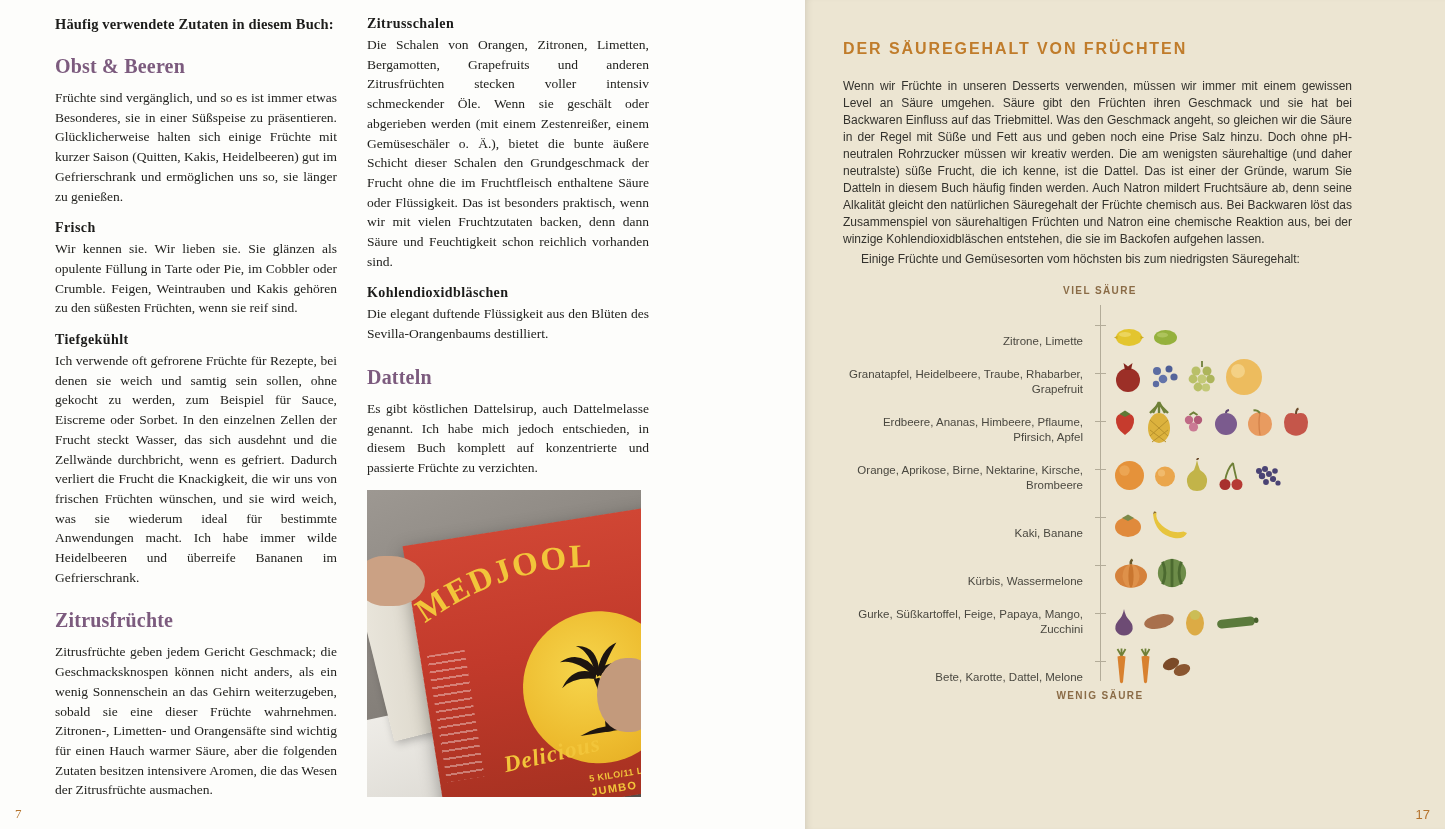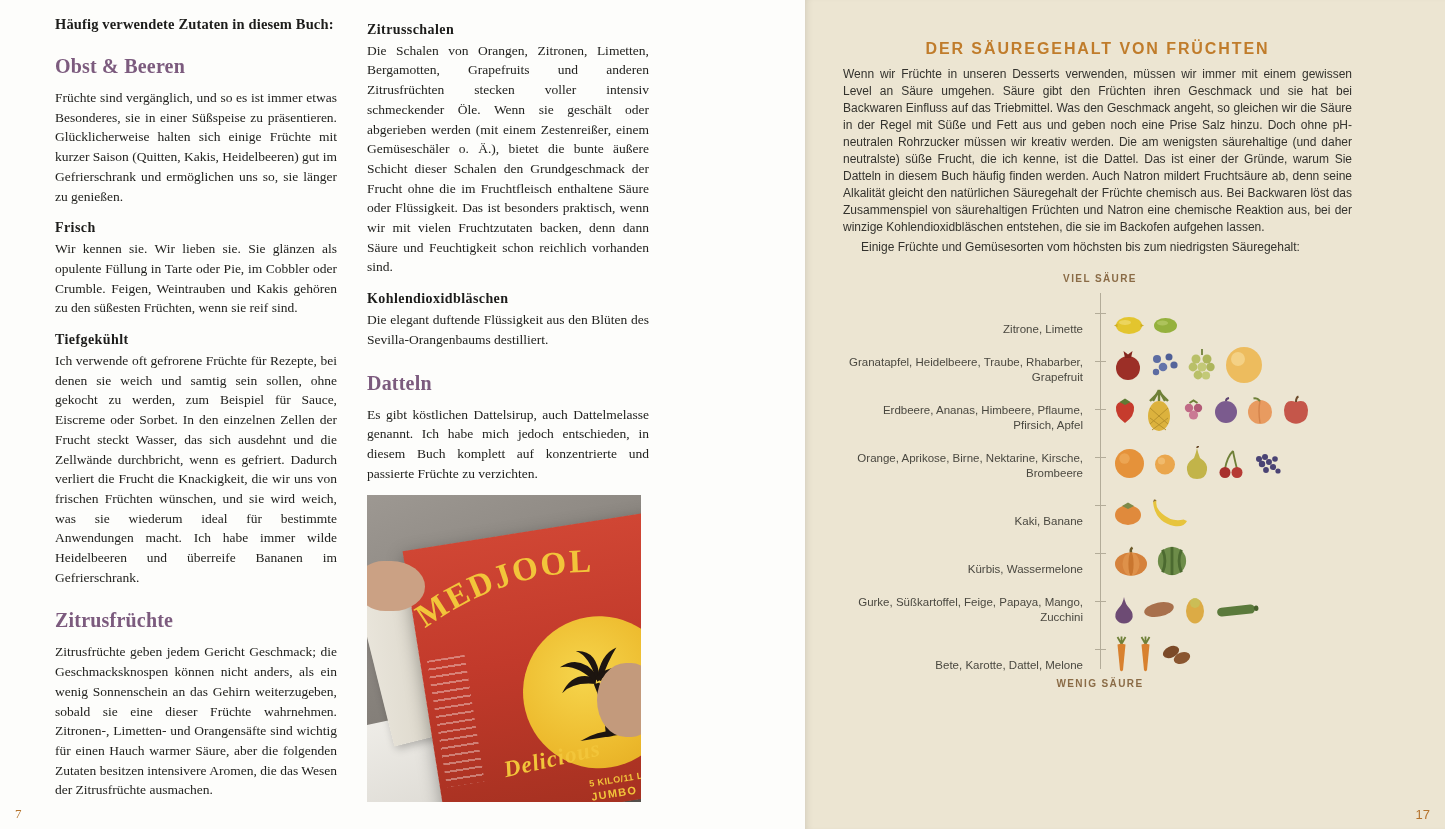--- a/index.html
+++ b/index.html
@@ -1,21 +1,21 @@
 <!DOCTYPE html>
 <html lang="de"><head>
 <meta charset="utf-8">
 <style>
   * { box-sizing: border-box; margin: 0; padding: 0; }
   html, body { width: 1445px; height: 829px; overflow: hidden; }
   body { display: flex; font-family: "Liberation Serif", serif; background: #fff; }
 
   
   .page-left { width: 805px; height: 829px; background: #fdfdfb; position: relative; flex: none; }
-  .cols { display: flex; gap: 30px; padding: 10px 0 0 55px; align-items: center; }
+  .cols { display: flex; gap: 30px; padding: 10px 0 0 55px; }
   .col { width: 282px; flex: none; }
 
   .lead-heading { font-weight: bold; font-size: 14.5px; letter-spacing: .01em; color: #1d1d1b; margin: 6px 0 14px; }
   .purple-heading { font-size: 20px; font-weight: 600; color: #7c5b7e; margin: 22px 0 10px; letter-spacing: .01em; }
   .sub-heading { font-weight: bold; font-size: 14px; letter-spacing: .03em; color: #1c1c1a; margin: 14px 0 3px; }
   .body-para { font-size: 13.5px; line-height: 1.46; text-align: justify; color: #22221f; margin-bottom: 8px; hyphens: auto; }
   .col2 .sub-heading:first-child { margin-top: 6px; }
 
   .pagenum { position: absolute; bottom: 7px; font-size: 13px; color: #b5742e; }
   .pagenum-left { left: 15px; }
@@ -45,22 +45,22 @@
   .delicious { position: absolute; left: 66px; top: 216px; font-style: italic; font-weight: 600; font-size: 23px;
                color: #f2c53a; transform: rotate(-4deg); letter-spacing: 1px; font-family: "Liberation Serif", serif; }
   .kilo { position: absolute; left: 148px; top: 254px; font-family: "Liberation Sans", sans-serif;
           font-weight: bold; font-size: 9px; color: #f2c53a; letter-spacing: .05em; }
   .jumbo { position: absolute; left: 148px; top: 266px; font-family: "Liberation Sans", sans-serif;
            font-weight: bold; font-size: 11px; color: #f2c53a; letter-spacing: .12em; }
 
   
   .page-right { width: 640px; height: 829px; background: #ece5d2; position: relative; flex: none;
                 font-family: "Liberation Sans", sans-serif; box-shadow: inset 6px 0 10px -7px rgba(0,0,0,.18); }
-  .rtitle { font-weight: bold; font-size: 16px; letter-spacing: .12em; color: #c07c2b; text-align: center;
-            padding: 40px 93px 0 38px; margin-bottom: 8px; }
+  .rtitle { font-weight: bold; font-size: 16px; letter-spacing: .12em; color: #c07c2b; 
+            padding: 40px 93px 0 38px; margin-bottom: 20px; }
   .intro { font-size: 12px; line-height: 1.42; text-align: justify; color: #33322d; padding: 0 93px 0 38px; }
   .intro-lead-in { font-size: 12px; line-height: 1.42; color: #33322d; padding: 3px 93px 0 56px; }
 
   .chart { position: relative; margin: 12px 0 0 38px; width: 509px; }
   .axis-label { font-weight: bold; font-size: 10px; letter-spacing: .14em; color: #8a6b46; display: inline-block;
                 margin-left: 257px; transform: translateX(-50%); white-space: nowrap; }
   .axis-top { margin-bottom: 5px; }
   .axis-bottom { margin-top: 5px; }
   .rows-wrap { position: relative; }
   .vline { position: absolute; left: 257px; top: 4px; bottom: 4px; width: 1px; background: #b3ac99; }

